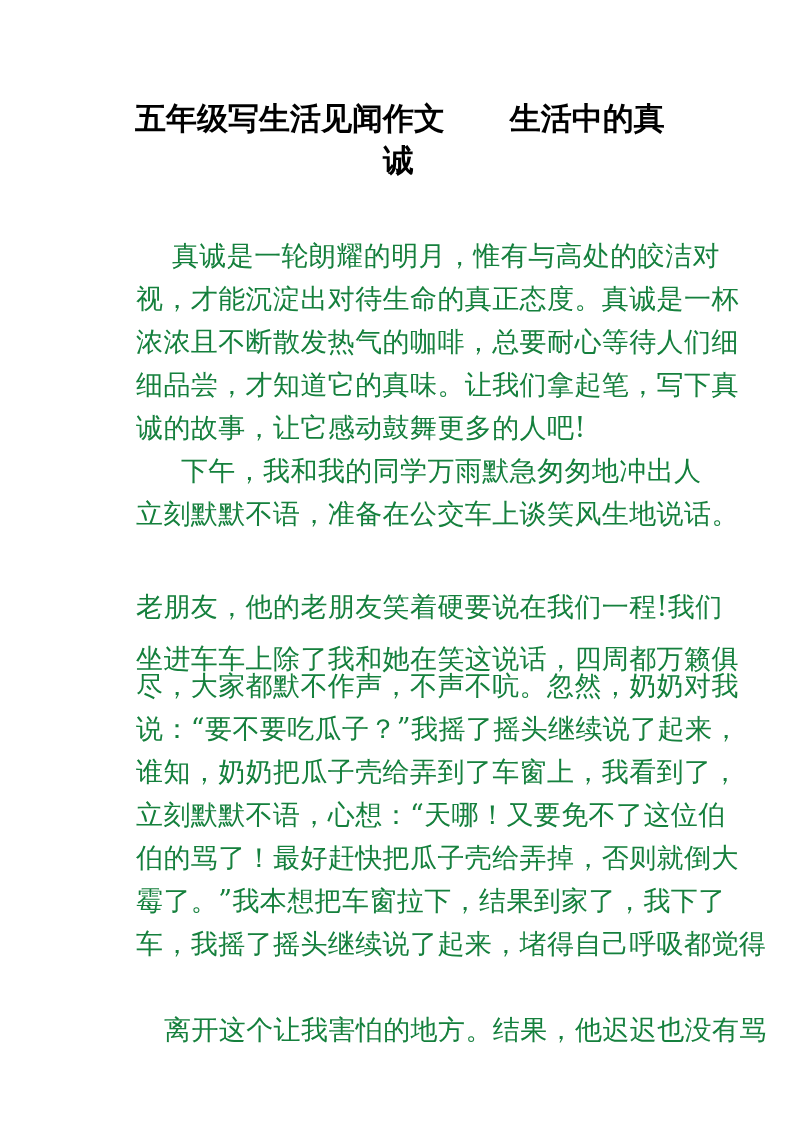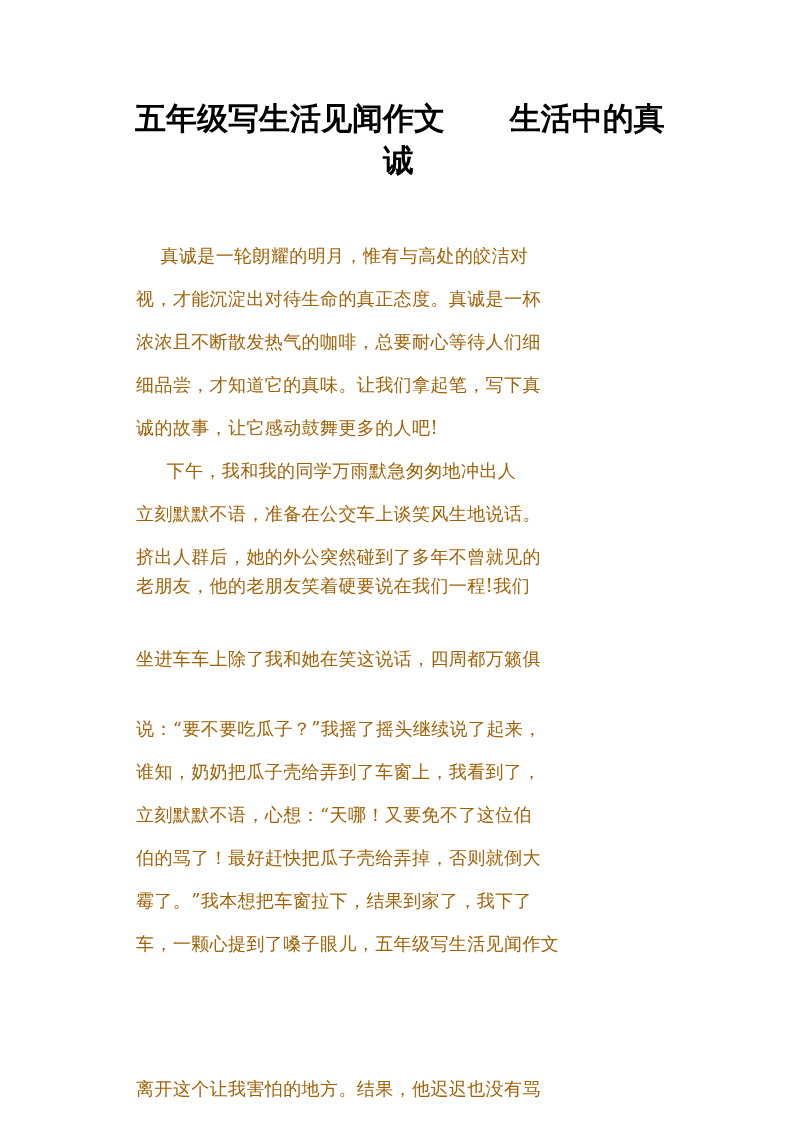--- a/index.html
+++ b/index.html
@@ -28,47 +28,47 @@
       font-weight: bold;
       font-size: 31px;
       line-height: 36px;
       color: #000000;
       white-space: pre;
       letter-spacing: 0px;
     }
     .body-line {
       position: absolute;
       left: 136px;
-      font-size: 18px;
+      font-size: 27px;
       line-height: 30px;
-      color: #a16207;
+      color: #15803d;
       white-space: pre;
       letter-spacing: 0.4px;
     }
   </style>
 </head>
 <body>
 
 <div class="page">
 
   <div class="title-line" style="left:135px; top:100px;">五年级写生活见闻作文      生活中的真</div>
   <div class="title-line" style="left:383px; top:142px;">诚</div>
 
   <div class="body-line" style="top:241px;">    真诚是一轮朗耀的明月，惟有与高处的皎洁对</div>
   <div class="body-line" style="top:284px;text-align:center;">视，才能沉淀出对待生命的真正态度。真诚是一杯</div>
   <div class="body-line" style="top:327px;">浓浓且不断散发热气的咖啡，总要耐心等待人们细</div>
   <div class="body-line" style="top:370px;">细品尝，才知道它的真味。让我们拿起笔，写下真</div>
   <div class="body-line" style="top:413px;">诚的故事，让它感动鼓舞更多的人吧!</div>
 
   <div class="body-line" style="top:456px;">     下午，我和我的同学万雨默急匆匆地冲出人</div>
   <div class="body-line" style="top:499px;">立刻默默不语，准备在公交车上谈笑风生地说话。</div>
-  <div class="body-line" style="top:542px;">挤出人群后，她的外公突然碰到了多年不曾就见的</div>
-  <div class="body-line" style="top:571px;">老朋友，他的老朋友笑着硬要说在我们一程!我们</div>
+  <div class="body-line" style="top:592px;">老朋友，他的老朋友笑着硬要说在我们一程!我们</div>
   <div class="body-line" style="top:628px;margin-top:16px;">坐进车车上除了我和她在笑这说话，四周都万籁俱</div>
+  <div class="body-line" style="top:671px;">尽，大家都默不作声，不声不吭。忽然，奶奶对我</div>
   <div class="body-line" style="top:714px;">说：“要不要吃瓜子？”我摇了摇头继续说了起来，</div>
   <div class="body-line" style="top:757px;">谁知，奶奶把瓜子壳给弄到了车窗上，我看到了，</div>
   <div class="body-line" style="top:800px;text-align:right;">立刻默默不语，心想：“天哪！又要免不了这位伯</div>
   <div class="body-line" style="top:843px;">伯的骂了！最好赶快把瓜子壳给弄掉，否则就倒大</div>
   <div class="body-line" style="top:886px;">霉了。”我本想把车窗拉下，结果到家了，我下了</div>
-  <div class="body-line" style="top:929px;">车，一颗心提到了嗓子眼儿，五年级写生活见闻作文</div>
-  <div class="body-line" style="top:1074px;">离开这个让我害怕的地方。结果，他迟迟也没有骂</div>
+  <div class="body-line" style="top:929px;">车，我摇了摇头继续说了起来，堵得自己呼吸都觉得</div>
+  <div class="body-line" style="top:1015px;margin-left:28px;">离开这个让我害怕的地方。结果，他迟迟也没有骂</div>
 
 </div>
 
 </body></html>

